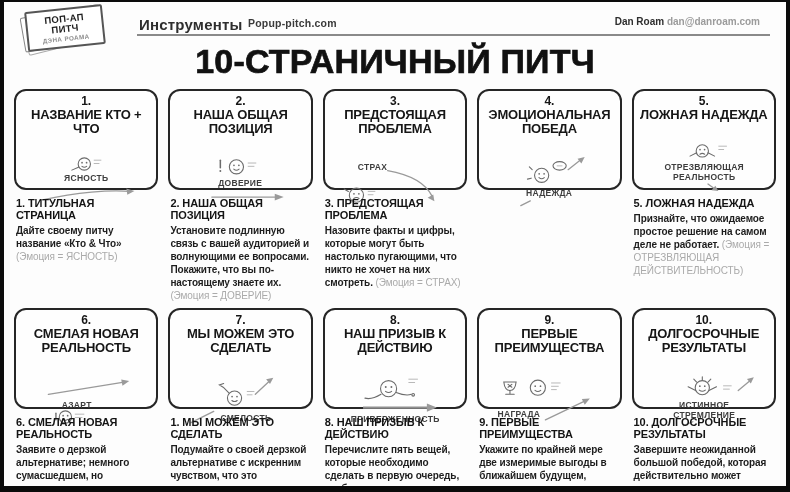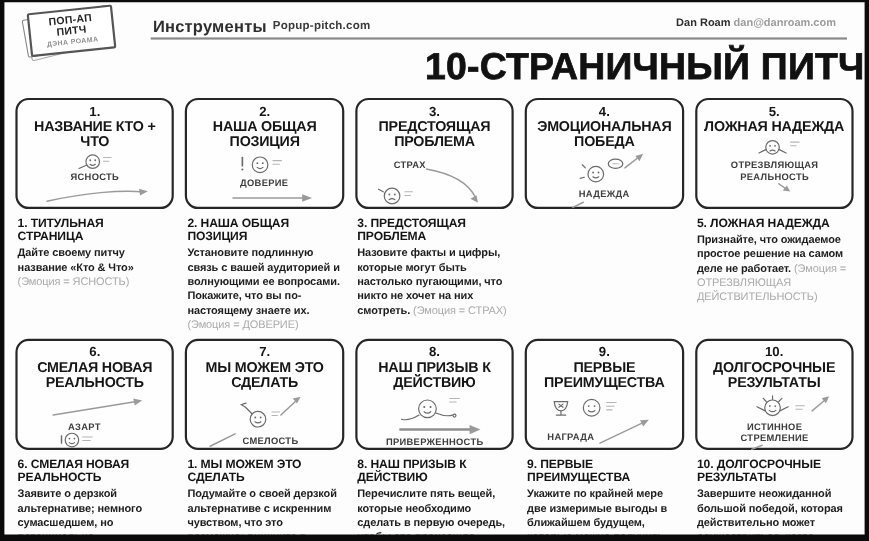--- a/index.html
+++ b/index.html
@@ -20,31 +20,31 @@
     display:flex; flex-direction:column; align-items:center; justify-content:center;}
   .logo-l1{font-size:9.5px; font-weight:bold; line-height:1.03; letter-spacing:.3px; color:#222;}
   .logo-l3{font-size:6.3px; font-weight:bold; color:#8e8e8e; letter-spacing:.4px; margin-top:1px;}
   .nav-tools{position:absolute; left:135px; top:14px; font-size:15px; font-weight:bold; color:#2e2e2e; letter-spacing:.2px;}
   .nav-site{position:absolute; left:244px; top:15px; font-size:10.5px; font-weight:bold; color:#3a3a3a; letter-spacing:.2px;text-align:right;}
   .author{position:absolute; right:26px; top:14px; font-size:10px;}
   .author b{color:#2e2e2e;}
   .author span{color:#9b9b9b; font-weight:bold;}
   .hline{position:absolute; left:133px; right:16px; top:32px; border-top:2px solid #8a8a8a;}
   
-  .title{ text-align:right; font-size:34px; font-weight:bold; color:#111;
+  .title{ text-align:center; font-size:34px; font-weight:bold; color:#111;
     letter-spacing:.2px; margin:2px 0 8px; -webkit-text-stroke:.7px #111;}
   
   .row{display:grid; grid-template-columns:repeat(5,1fr); column-gap:10px; padding:0 10px;}
   .cell{display:flex; flex-direction:column;}
   .card{border:2px solid #262626; border-radius:12px; height:101px; box-sizing:border-box;
     padding:4px 4px 0; background:#fefefe;}
   .num{text-align:center; font-weight:bold; font-size:12px; color:#161616; line-height:1.1;}
   .ctitle{text-align:center; font-weight:bold; font-size:13px; line-height:1.06;
     letter-spacing:-.2px; color:#161616; text-transform:uppercase;}
-  .sketch{height:54px; margin-top:1px;}
+  .sketch{height:54px; margin-top:18px;}
   .sketch svg{display:block; width:100%; height:54px;}
   .doodle{stroke:#6b6b6b; fill:none; stroke-width:1.15; stroke-linecap:round;}
   .doodle-dot{fill:#6b6b6b; stroke:none;}
   .scribble{stroke:#b5b5b5; fill:none; stroke-width:1;}
   .arrow{stroke:#9a9a9a; fill:none; stroke-width:1.4; stroke-linecap:round;}
   .arrow-thick{stroke:#8f8f8f; fill:none; stroke-width:2.4;}
   .ahead{fill:#9a9a9a; stroke:none;}
   .slabel{font-family:"Liberation Sans",sans-serif; font-size:9px; font-weight:bold;
     fill:#3d3d3d; letter-spacing:.3px;}
   

